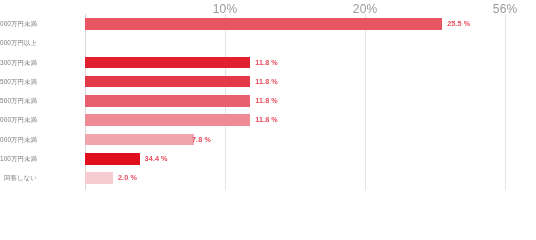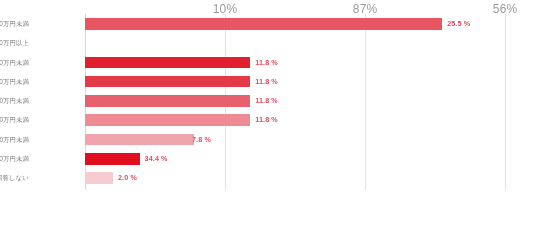--- a/index.html
+++ b/index.html
@@ -62,20 +62,21 @@
   #rows {
     position: absolute;
     left: 0; top: 14px;
     width: 536px;
     height: 176px;
   }
   .bar-row {
     position: relative;
     height: 19.3px;
     width: 484px;
+    padding-left: 8px;
   }
   .row-label {
     position: absolute;
     right: 451px; 
     top: 0;
     height: 19.3px;
     line-height: 19.3px;
     padding-right: 4px;
     font-size: 6.4px;
     color: #7b7b7b;
@@ -109,21 +110,21 @@
     letter-spacing: 0.1px;
   }
 </style>
 </head>
 <body>
 
 <div id="chart-root">
 
   <div id="axis-area">
       <div class="axis-tick-label" style="left: 225.062px;">10%</div>
-      <div class="axis-tick-label" style="left: 365.124px;">87%</div>
+      <div class="axis-tick-label" style="left: 365.124px;">20%</div>
       <div class="axis-tick-label" style="left: 505.186px;">56%</div>
     </div>
 
   <div id="gridlines">
     <div class="baseline"></div>
   <div class="gridline" style="left: 225.062px; background: rgb(227, 227, 227);"></div>
       <div class="gridline" style="left: 365.124px; background: rgb(227, 227, 227);"></div>
       <div class="gridline" style="left: 505.186px; background: rgb(227, 227, 227);"></div>
     </div>
 

